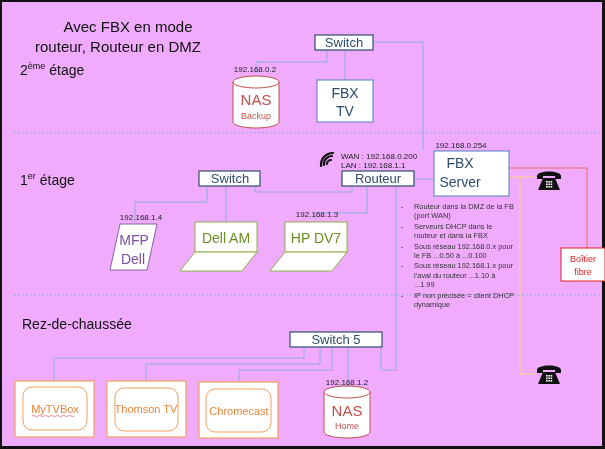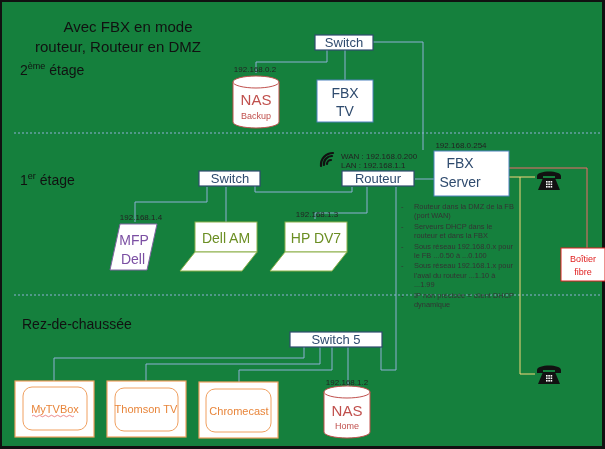--- a/index.html
+++ b/index.html
@@ -1,17 +1,17 @@
 <!DOCTYPE html>
 <html><head>
 <meta charset="utf-8">
 <style>
   html,body{margin:0;padding:0;background:#fff;}
   body{width:605px;height:449px;overflow:hidden;font-family:"Liberation Sans",sans-serif;}
-  #stage{position:relative;width:605px;height:449px;box-sizing:border-box;border:2px solid #111;border-right-width:3px;border-bottom-width:3px;background:#15803d;}
+  #stage{position:relative;width:605px;height:449px;box-sizing:border-box;border:2px solid #111;border-right-width:3px;border-bottom-width:3px;background:#f0abfc;}
   svg{position:absolute;left:0;top:0;}
   .t{font-family:"Liberation Sans",sans-serif;}
   .title{font-size:15px;fill:#111;}
   .floor{font-size:14px;fill:#111;}
   .sup{font-size:9px;fill:#111;}
   .ip{font-size:8px;fill:#222;}
   .sw{font-size:13px;fill:#2f4b6e;}
   .blue{font-size:14px;fill:#2f4b6e;}
   .green{font-size:14px;fill:#6b8e23;}
   .purple{font-size:14px;fill:#7b4fa3;}

